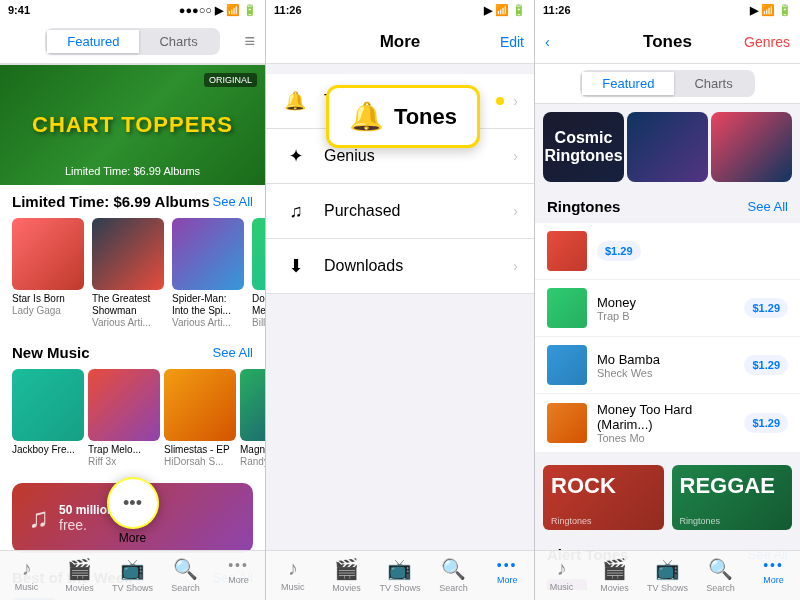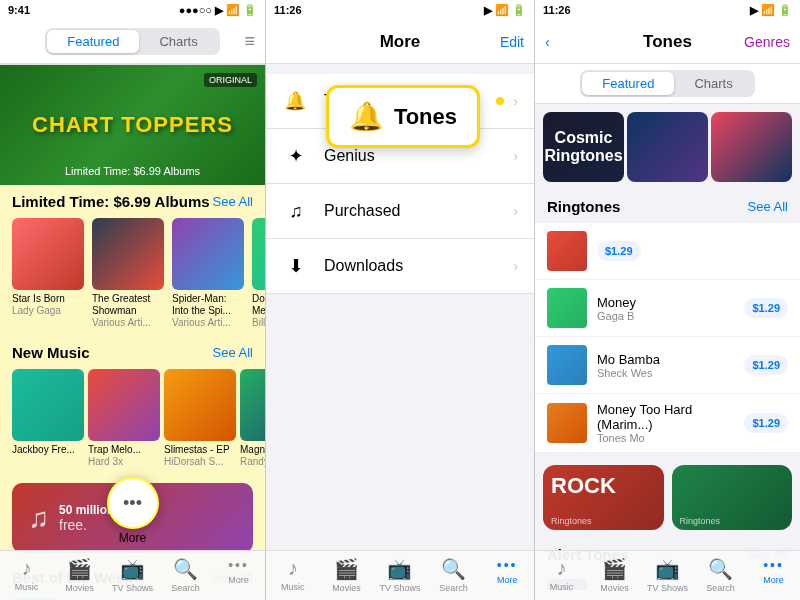--- a/index.html
+++ b/index.html
@@ -1,38 +1,38 @@
 <!DOCTYPE html>
 <html><head>
   <meta charset="utf-8">
   <style>
     * { margin: 0; padding: 0; box-sizing: border-box; }
     body { width: 800px; height: 600px; overflow: hidden; font-family: -apple-system, 'Helvetica Neue', Arial, sans-serif; display: flex; background: #000; }
 
     
     .panel { position: relative; overflow: hidden; }
-    .panel1 { width: 265px; height: 600px; background: #fef9c3; }
+    .panel1 { width: 265px; height: 600px; background: #ffffff; }
     .panel2 { width: 270px; height: 600px; background: #f2f2f7; border-left: 1px solid #c8c8cc; border-right: 1px solid #c8c8cc; }
     .panel3 { width: 265px; height: 600px; background: #f2f2f7; }
 
     
     .status-bar { height: 20px; background: #fff; display: flex; align-items: center; justify-content: space-between; padding: 0 8px; font-size: 11px; font-weight: 600; }
 
     
     .nav-bar { height: 44px; background: #fff; border-bottom: 1px solid #e0e0e0; display: flex; align-items: center; justify-content: center; padding: 0 12px; position: relative; }
     .nav-title { font-size: 17px; font-weight: 600; color: #000; }
     .nav-btn { font-size: 14px; color: #007aff; position: absolute; }
     .nav-btn.left { left: 10px; }
     .nav-btn.right { right: 10px; }
     .nav-back { font-size: 14px; color: #007aff; display: flex; align-items: center; gap: 2px; }
 
     
     .segment-bar { background: #fff; padding: 6px 12px; border-bottom: 1px solid #e0e0e0; display: flex; justify-content: center; }
     .segment { display: flex; background: #e5e5ea; border-radius: 8px; padding: 2px; }
-    .seg-btn { padding: 4px 20px; border-radius: 6px; font-size: 13px; font-weight: 500; cursor: pointer; }
+    .seg-btn { padding: 4px 20px; border-radius: 0; font-size: 13px; font-weight: 500; cursor: pointer; }
     .seg-btn.active { background: #fff; color: #007aff; box-shadow: 0 1px 3px rgba(0,0,0,0.2); }
     .seg-btn.inactive { background: transparent; color: #666; }
 
     
     .chart-banner { margin: 0; background: linear-gradient(135deg, #1a6b1a 0%, #2d8f2d 50%, #1a6b1a 100%); height: 120px; display: flex; align-items: center; justify-content: center; position: relative; overflow: hidden; }
     .chart-banner-text { color: #ffd700; font-size: 22px; font-weight: 900; text-shadow: 2px 2px 4px rgba(0,0,0,0.5); letter-spacing: 1px; }
     .chart-banner-sub { color: #fff; font-size: 11px; position: absolute; bottom: 8px; left: 0; right: 0; text-align: center; }
     .chart-banner-badge { position: absolute; top: 8px; right: 8px; background: rgba(0,0,0,0.5); color: #fff; font-size: 9px; padding: 2px 5px; border-radius: 3px; }
 
     .section-header { display: flex; justify-content: space-between; align-items: center; padding: 8px 12px 4px; }
@@ -104,21 +104,21 @@
     .rt-title { font-size: 13px; font-weight: 500; color: #000; }
     .rt-artist { font-size: 11px; color: #888; }
     .rt-price { background: #eef3ff; color: #007aff; border: none; border-radius: 12px; padding: 4px 8px; font-size: 11px; font-weight: 600; }
 
     .rt1c { background: linear-gradient(135deg, #e74c3c, #c0392b); }
     .rt2c { background: linear-gradient(135deg, #2ecc71, #27ae60); }
     .rt3c { background: linear-gradient(135deg, #3498db, #2980b9); }
     .rt4c { background: linear-gradient(135deg, #e67e22, #d35400); }
 
     .genre-row { display: flex; gap: 8px; padding: 8px; }
-    .genre-card { flex: 1; height: 65px; border-radius: 12px; display: flex; align-items: flex-end; padding: 6px 8px; overflow: hidden; position: relative; }
+    .genre-card { flex: 1; height: 65px; border-radius: 6px; display: flex; align-items: flex-end; padding: 6px 8px; overflow: hidden; position: relative; }
     .genre-rock { background: linear-gradient(135deg, #c0392b, #922b21); }
     .genre-reggae { background: linear-gradient(135deg, #1e8449, #145a32); }
     .genre-sub { color: rgba(255,255,255,0.7); font-size: 9px; position: absolute; bottom: 4px; left: 8px; }
     .genre-top { position: absolute; top: 8px; left: 8px; color: #fff; font-size: 22px; font-weight: 900; }
 
     .alert-row { display: flex; align-items: center; padding: 8px 12px; border-bottom: 1px solid #f0f0f0; gap: 10px; background: #fff; }
     .al-thumb { width: 40px; height: 40px; border-radius: 4px; flex-shrink: 0; }
     .al1 { background: linear-gradient(135deg, #9b59b6, #6c3483); }
   </style>
 </head>
@@ -182,21 +182,21 @@
     <span class="see-all">See All</span>
   </div>
   <div class="new-music-scroll">
     <div class="album-item">
       <div class="album-cover" style="background:linear-gradient(135deg,#1abc9c,#16a085);"></div>
       <div class="album-title">Jackboy Fre...</div>
     </div>
     <div class="album-item">
       <div class="album-cover" style="background:linear-gradient(135deg,#e74c3c,#8e44ad);"></div>
       <div class="album-title">Trap Melo...</div>
-      <div class="album-artist">Hard 3x</div>
+      <div class="album-artist">Riff 3x</div>
     </div>
     <div class="album-item">
       <div class="album-cover" style="background:linear-gradient(135deg,#f39c12,#d35400);"></div>
       <div class="album-title">Slimestas - EP</div>
       <div class="album-artist">HiDorsah S...</div>
     </div>
     <div class="album-item">
       <div class="album-cover" style="background:linear-gradient(135deg,#27ae60,#1a5276);"></div>
       <div class="album-title">Magnolia</div>
       <div class="album-artist">Randy Houser</div>
@@ -321,21 +321,21 @@
 <div class="panel panel3">
   <div class="status-bar">
     <span>11:26</span>
     <span>▶ 📶 🔋</span>
   </div>
   <div class="nav-bar">
     <span class="nav-btn left nav-back">
       <span>‹</span>
     </span>
     <span class="nav-title">Tones</span>
-    <span class="nav-btn right" style="color:#a21caf; font-size:14px;">Genres</span>
+    <span class="nav-btn right" style="color:#ef4444; font-size:14px;">Genres</span>
   </div>
   <div class="segment-bar">
     <div class="segment">
       <div class="seg-btn active">Featured</div>
       <div class="seg-btn inactive">Charts</div>
     </div>
   </div>
 
   <div class="tones-content">
 
@@ -353,21 +353,21 @@
     </div>
     <div class="ringtones-list">
       <div class="rt-row">
         <div class="rt-thumb rt1c"></div>
         <button class="rt-price" style="background:#eef3ff;color:#007aff;border:none;border-radius:12px;padding:4px 8px;font-size:11px;font-weight:600;">$1.29</button>
       </div>
       <div class="rt-row">
         <div class="rt-thumb rt2c"></div>
         <div class="rt-info">
           <div class="rt-title">Money</div>
-          <div class="rt-artist">Gaga B</div>
+          <div class="rt-artist">Trap B</div>
         </div>
         <button class="rt-price" style="background:#eef3ff;color:#007aff;border:none;border-radius:12px;padding:4px 8px;font-size:11px;font-weight:600;">$1.29</button>
       </div>
       <div class="rt-row">
         <div class="rt-thumb rt3c"></div>
         <div class="rt-info">
           <div class="rt-title">Mo Bamba</div>
           <div class="rt-artist">Sheck Wes</div>
         </div>
         <button class="rt-price" style="background:#eef3ff;color:#007aff;border:none;border-radius:12px;padding:4px 8px;font-size:11px;font-weight:600;">$1.29</button>
@@ -381,20 +381,21 @@
         <button class="rt-price" style="background:#eef3ff;color:#007aff;border:none;border-radius:12px;padding:4px 8px;font-size:11px;font-weight:600;">$1.29</button>
       </div>
     </div>
 
     <div class="genre-row">
       <div class="genre-card genre-rock">
         <div class="genre-top">ROCK</div>
         <div class="genre-sub">Ringtones</div>
       </div>
       <div class="genre-card genre-reggae">
+        <div class="genre-top">REGGAE</div>
         <div class="genre-sub">Ringtones</div>
       </div>
     </div>
 
     <div class="section-header">
       <span class="section-title">Alert Tones</span>
       <span class="see-all">See All</span>
     </div>
     <div class="ringtones-list">
       <div class="alert-row">

